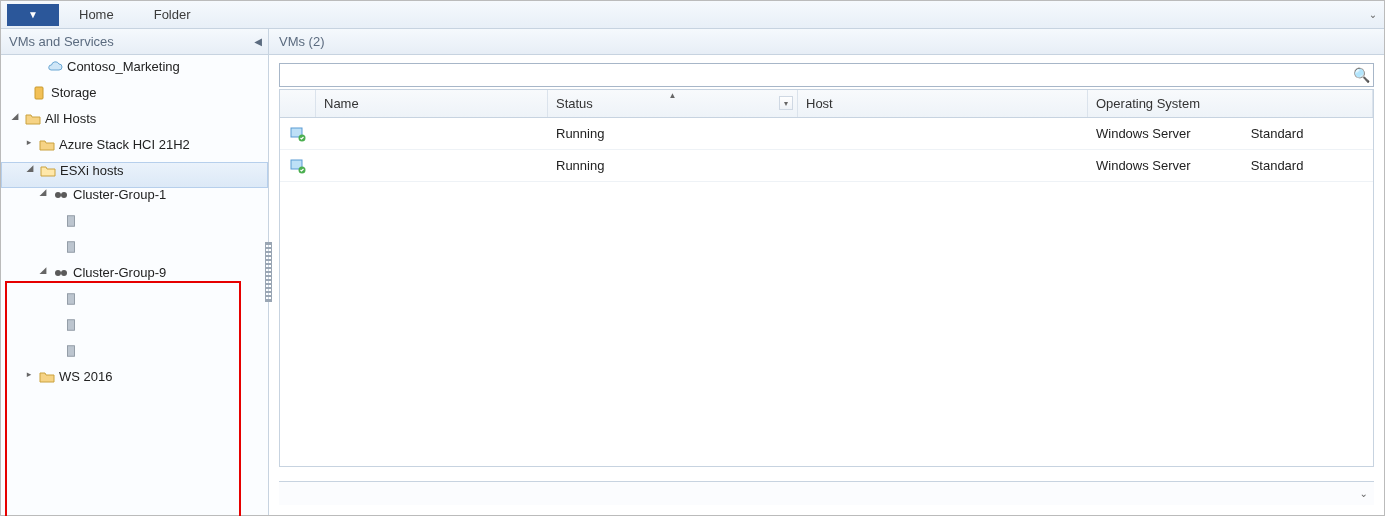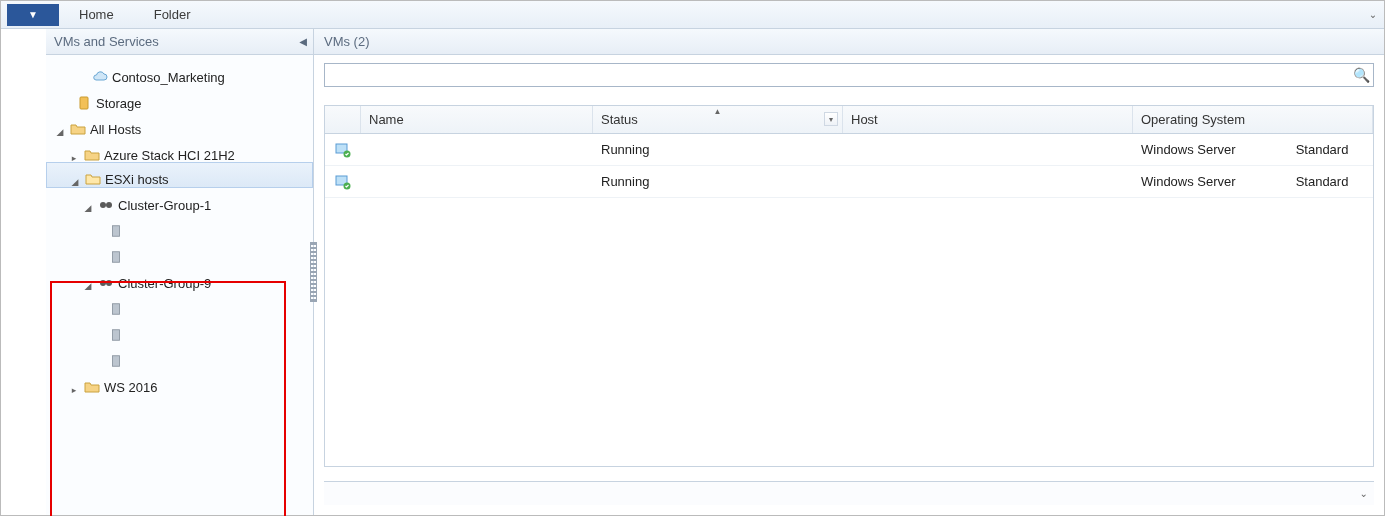--- a/index.html
+++ b/index.html
@@ -8,43 +8,43 @@
 
   
   .ribbon { display: flex; align-items: center; height: 28px; background: linear-gradient(#f5f9fd,#e8eff7); border-bottom: 1px solid #c7d3e0; }
   .ribbon-menu-btn { width: 52px; height: 22px; margin-left: 6px; background: #2b579a; display: flex; align-items: center; justify-content: center; }
   .ribbon-menu-btn span { color: white; font-size: 10px; }
   .ribbon-tab { padding: 0 20px; height: 100%; display: flex; align-items: center; color: #3b3b3b; cursor: pointer; }
   .ribbon-spacer { flex: 1; }
   .ribbon-drop { width: 16px; color: #666; text-align: center; font-size: 10px; padding-right: 6px; cursor: pointer; }
 
   
-  .body { display: flex; flex: 1; min-height: 0; padding-left: 45px; }
+  .body { display: flex; flex: 1; min-height: 0; }
   .sidebar { width: 268px; display: flex; flex-direction: column; border-right: 1px solid #c7d3e0; background: #f4f8fc; position: relative; }
   .sidebar-header { display: flex; align-items: center; justify-content: space-between; height: 26px; padding: 0 6px 0 8px; background: linear-gradient(#f5f9fd,#e7eef6); border-bottom: 1px solid #c7d3e0; color: #5b6b7f; font-size: 13px; }
   .collapse-arrow { font-size: 10px; color: #5b6b7f; cursor: pointer; }
   .tree { flex: 1; overflow: auto; padding: 4px 0; background: #fbfdff; font-size: 13px; }
-  .tree-row { display: flex; align-items: flex-end; height: 26px; padding-left: 8px; cursor: pointer; white-space: nowrap; }
+  .tree-row { display: flex; align-items: flex-start; height: 26px; padding-left: 8px; cursor: pointer; white-space: nowrap; }
   .tree-row.selected { background: linear-gradient(#eaf2fb,#dce9f7); border: 1px solid #b6cfec; margin: -1px 0; }
   .expander { width: 12px; font-size: 9px; color: #666; display: inline-block; text-align: center; }
   .node-icon { width: 16px; height: 16px; display: inline-flex; align-items: center; justify-content: center; margin: 0 4px; }
   .indent { display: inline-block; }
   .folder-icon svg, .cloud-icon svg, .check-icon svg, .net-icon svg, .cluster-icon svg, .host-icon svg, .storage-icon svg { display: block; }
   .highlight-box { position: absolute; left: 4px; width: 236px; top: 252px; height: 240px; border: 2px solid #e60000; pointer-events: none; }
   .sidebar-grip { position: absolute; right: -4px; top: 50%; width: 7px; height: 60px; transform: translateY(-50%); background: repeating-linear-gradient(to bottom, #9aa6b4 0, #9aa6b4 2px, transparent 2px, transparent 4px); border: 1px solid #9aa6b4; cursor: ew-resize; }
 
   
   .main { flex: 1; display: flex; flex-direction: column; min-width: 0; }
   .main-header { height: 26px; display: flex; align-items: center; padding: 0 10px; background: linear-gradient(#f5f9fd,#e7eef6); border-bottom: 1px solid #c7d3e0; color: #5b6b7f; font-size: 13px; }
   .search-row { padding: 8px 10px 0 10px; }
   .search-box { display: flex; align-items: center; height: 24px; border: 1px solid #a7b6c8; background: #fff; }
   .search-input { flex: 1; border: none; outline: none; padding: 0 6px; font-size: 13px; background: transparent; }
   .search-icon { width: 22px; color: #3a76c2; font-size: 14px; text-align: center; cursor: pointer; }
   .grid-wrap { flex: 1; padding: 0 10px 10px 10px; display: flex; flex-direction: column; min-height: 0; }
-  .grid { margin-top: 18px; border: 1px solid #c7d3e0; display: flex; flex-direction: column; flex: 1; min-height: 0; background: #fff; }
+  .grid { margin-top: 2px; border: 1px solid #c7d3e0; display: flex; flex-direction: column; flex: 1; min-height: 0; background: #fff; }
   .grid-head { display: flex; height: 28px; background: linear-gradient(#f8fafc,#eef3f8); border-bottom: 1px solid #c7d3e0; }
   .col-icon { width: 36px; border-right: 1px solid #dbe3ec; }
   .grid-col { display: flex; align-items: center; padding: 0 8px; border-right: 1px solid #dbe3ec; color: #333; position: relative; cursor: pointer; }
   .col-name { width: 232px; }
   .col-status { width: 250px; }
   .col-host { width: 290px; }
   .col-os { flex: 1; }
   .sort-arrow { position: absolute; left: 50%; top: 1px; transform: translateX(-50%); font-size: 8px; color: #666; }
   .filter-btn { position: absolute; right: 4px; top: 6px; width: 14px; height: 14px; border: 1px solid #cfd8e3; background: linear-gradient(#fff,#eef2f7); font-size: 8px; color: #666; display: flex; align-items: center; justify-content: center; cursor: pointer; }
   .grid-body { flex: 1; overflow: auto; }

